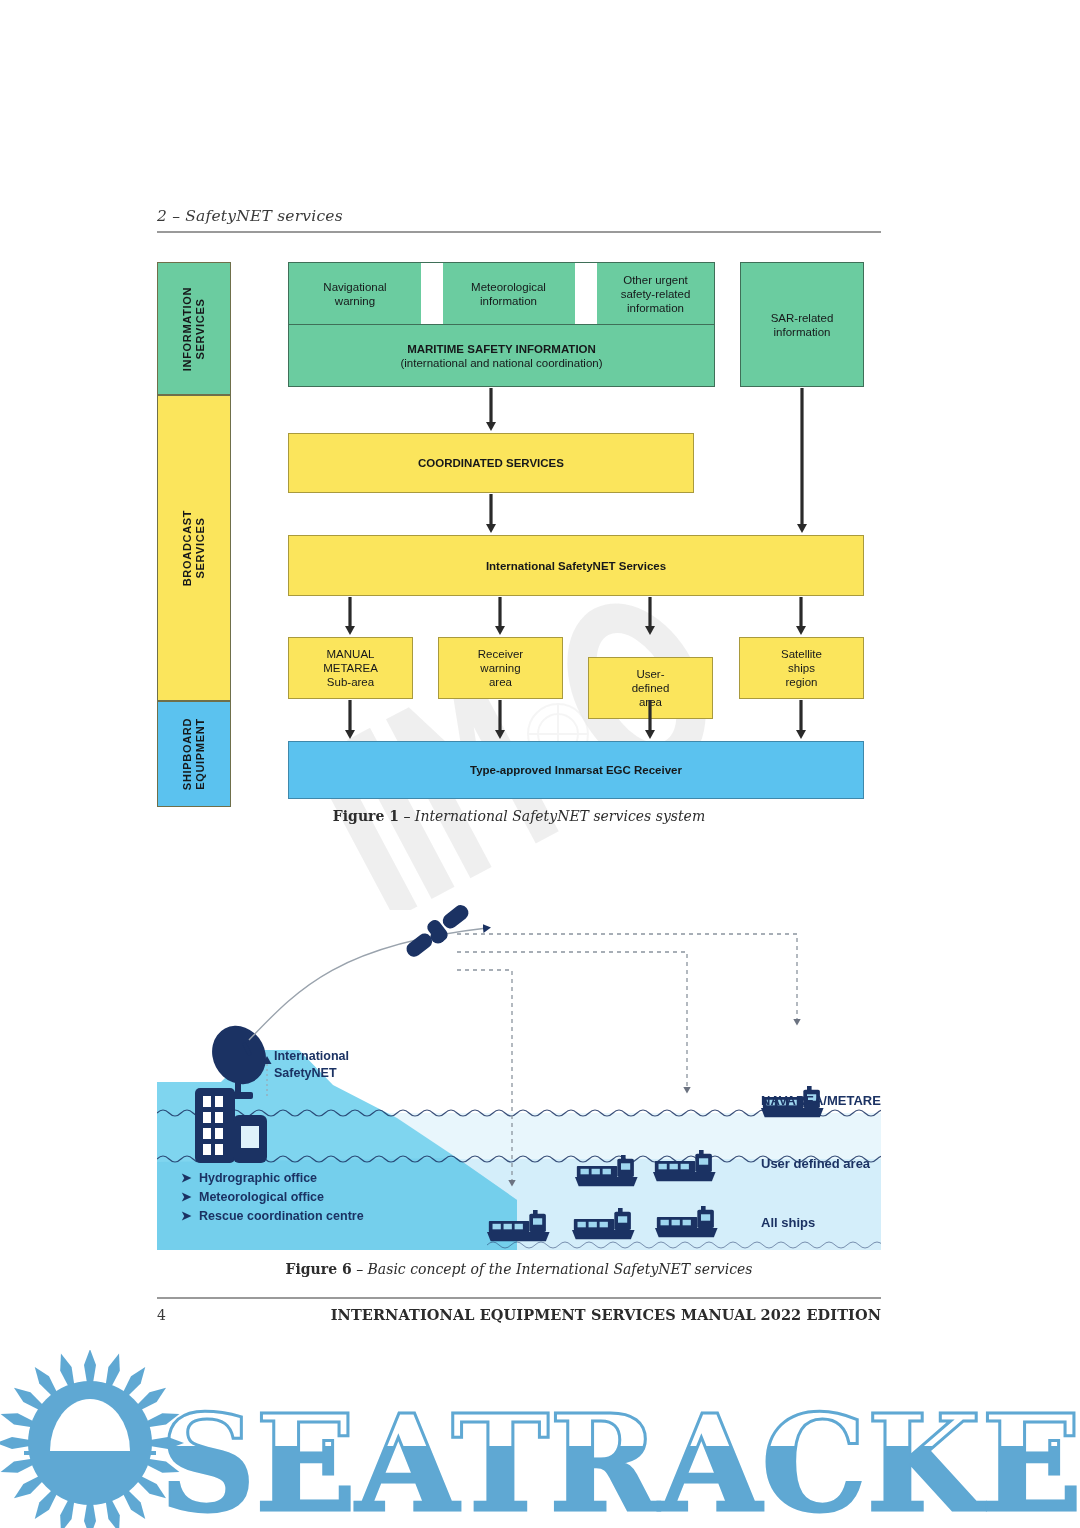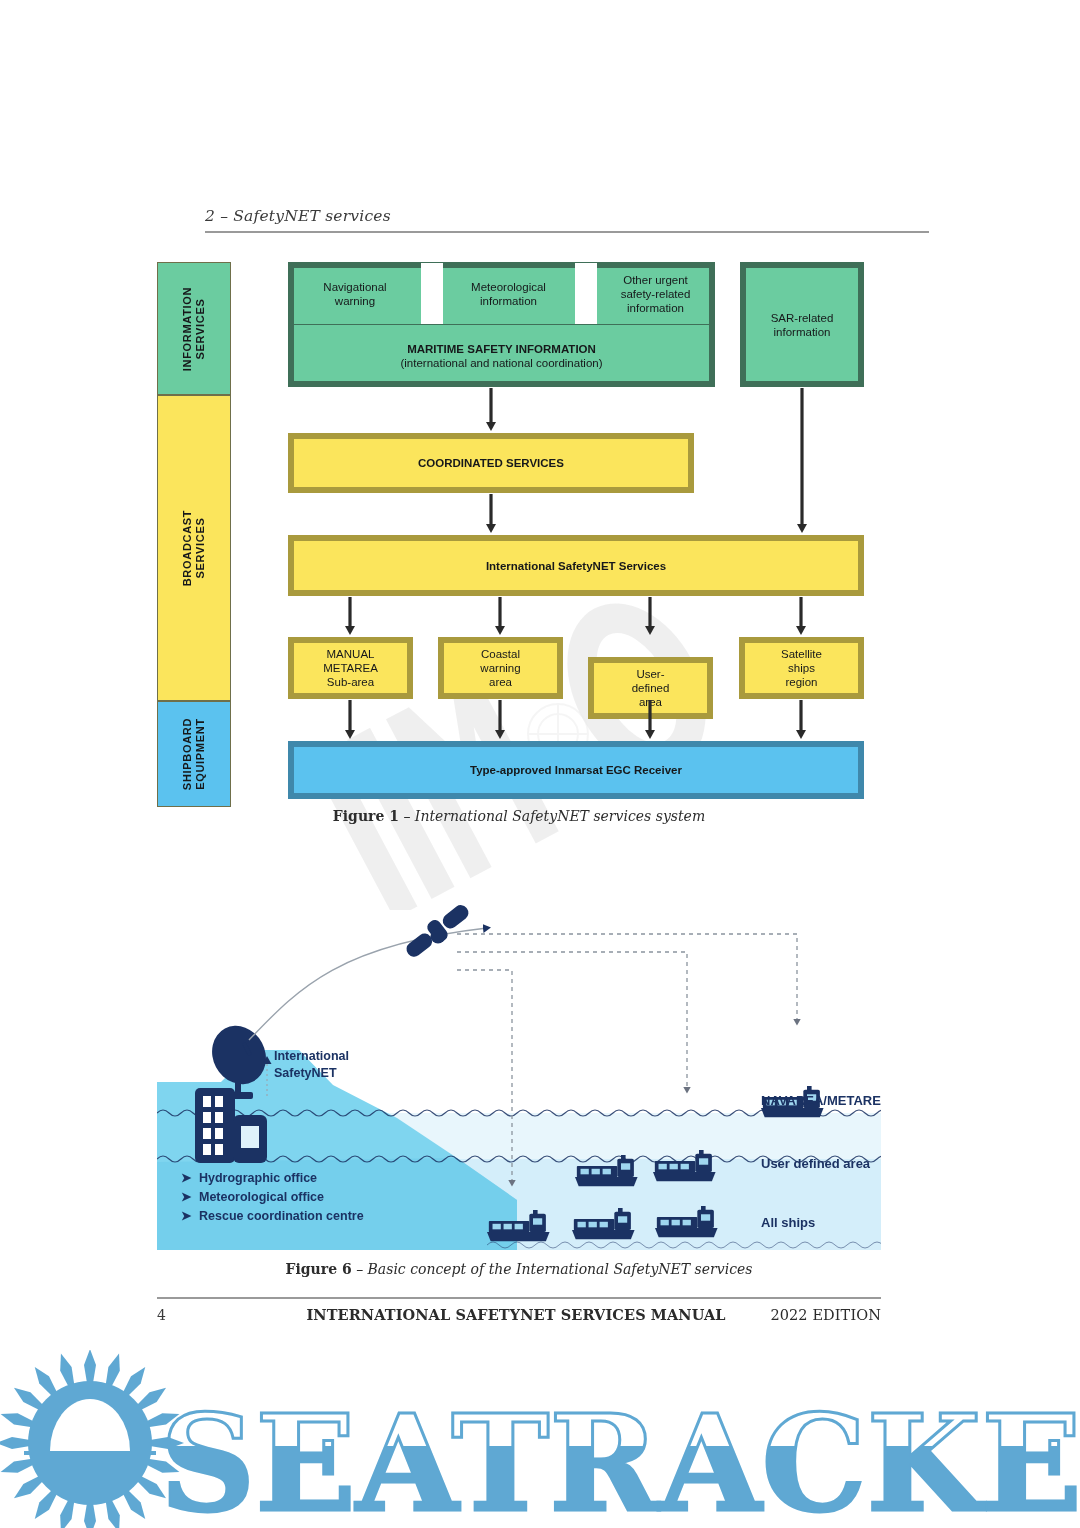--- a/index.html
+++ b/index.html
@@ -29,21 +29,20 @@
     z-index: 1;
     opacity: .55;
   }
 
   
   #running-head {
     position: absolute;
     left: 157px; top: 207px;
     width: 724px;
     z-index: 3;
-    margin-left: 48px;
   }
   #running-head .rh-text {
     font-family: "DejaVu Serif", serif;
     font-style: italic;
     font-size: 15.5px;
     color: #3a3a3a;
     letter-spacing: .2px;
     white-space: nowrap;
   }
   #running-head .rh-rule {
@@ -55,21 +54,21 @@
   
   #figure1 {
     position: absolute;
     left: 157px; top: 262px;
     width: 724px; height: 545px;
     z-index: 3;
   }
   .box {
     position: absolute;
     box-sizing: border-box;
-    border: 6px solid #0f172a;
+    border: 1px solid #0f172a;
     display: flex;
     align-items: center;
     justify-content: center;
     text-align: center;
     color: #16181a;
     font-size: 11.5px;
     line-height: 14px;
   }
   .green  { background: #6bcca0; border-color: #3f6f58; }
   .yellow { background: #fbe55c; border-color: #a99a3d; }
@@ -134,21 +133,21 @@
   #footer .ft-row {
     margin-top: 7px;
     display: flex;
     align-items: baseline;
     justify-content: space-between;
     font-family: "DejaVu Serif", serif;
   }
   #footer .ft-page { font-size: 14px; color: #3a3a3a; }
   #footer .ft-title { font-size: 14.5px; color: #2b2b2b; letter-spacing: .1px; }
   #footer .ft-title b { font-weight: bold; }
-  #footer .ft-title .ft-ed { font-weight: normal; margin-left: 40px; }
+  #footer .ft-title .ft-ed { font-weight: bold; }
 
   
   #banner {
     position: absolute;
     left: 0; top: 1350px;
     width: 1080px; height: 178px;
     background: #fff;
     z-index: 5;
   }
   #banner svg { display: block; }
@@ -240,21 +239,21 @@
 
     <div class="box yellow" style="left:131px; top:375px; width:125px; height:62px;">
       <div>
         <div>MANUAL</div>
         <div>METAREA</div>
         <div>Sub-area</div>
       </div>
     </div>
     <div class="box yellow" style="left:281px; top:375px; width:125px; height:62px;">
       <div>
-        <div>Coastal</div>
+        <div>Receiver</div>
         <div>warning</div>
         <div>area</div>
       </div>
     </div>
     <div class="box yellow" style="left:431px; top:395px; width:125px; height:62px;">
       <div>
         <div>User-</div>
         <div>defined</div>
         <div>area</div>
       </div>
@@ -462,21 +461,21 @@
 
   <div class="caption" style="top:1261px;">
     <span class="cap-num">Figure 6</span>
     <span class="cap-txt">– Basic concept of the International SafetyNET services</span>
   </div>
 
   <div id="footer">
     <div class="ft-rule"></div>
     <div class="ft-row">
       <span class="ft-page">4</span>
-      <span class="ft-title"><b>INTERNATIONAL SAFETYNET SERVICES MANUAL</b> <span class="ft-ed">2022 EDITION</span></span>
+      <span class="ft-title"><b>INTERNATIONAL EQUIPMENT SERVICES MANUAL</b> <span class="ft-ed">2022 EDITION</span></span>
     </div>
   </div>
 </div>
 
 <div id="banner">
   <svg width="1080" height="178" viewBox="0 0 1080 178">
 
     <g transform="translate(90,93)">
       <g fill="#5fa8d3">
         <g>

